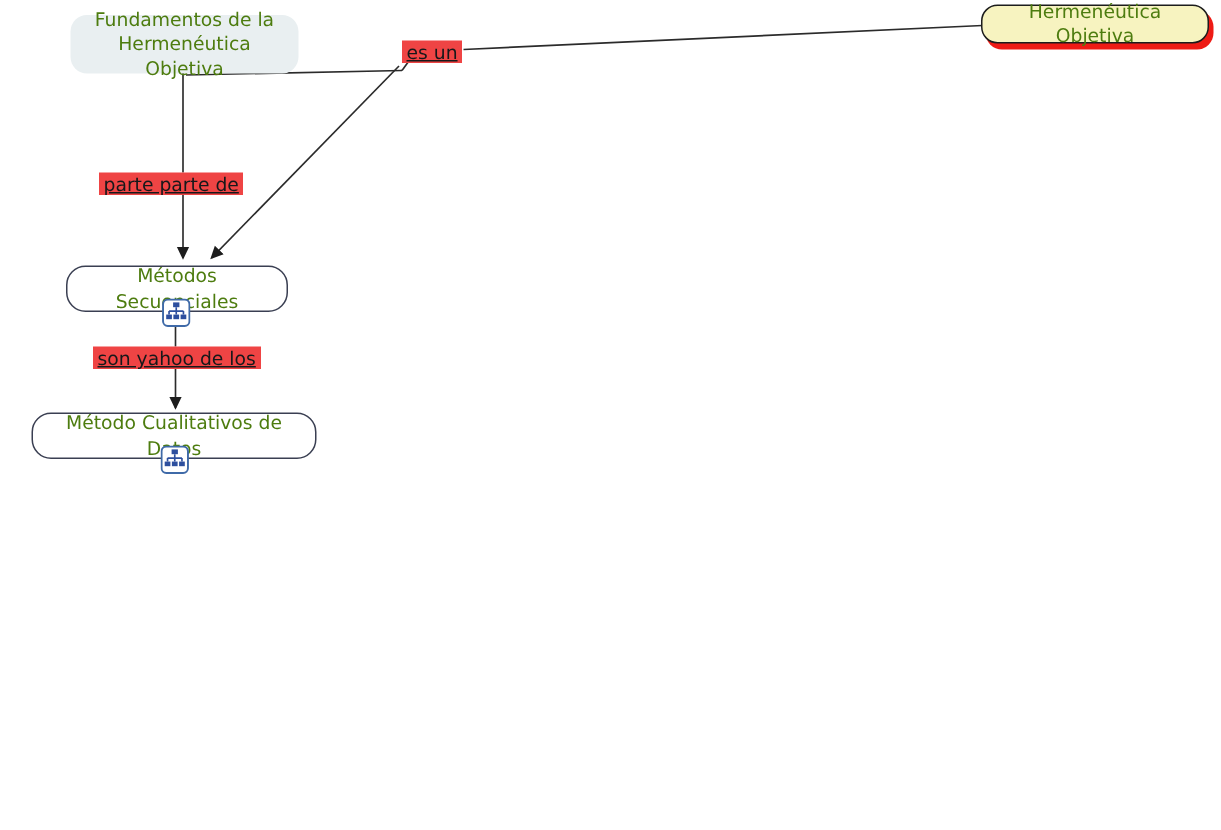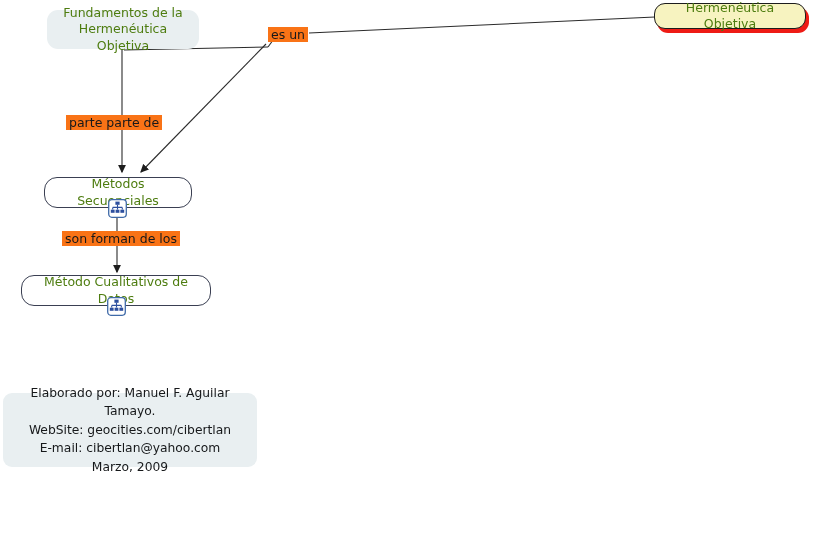--- a/index.html
+++ b/index.html
@@ -77,25 +77,26 @@
     display: flex;
     align-items: center;
     justify-content: center;
     padding: 6px 10px;
   }
   
   .phrase {
     position: absolute;
     font-size: 12.5px;
     color: #16181a;
-    background: #f97316;
+    background: #ef4444;
     padding: 0 3px;
     white-space: nowrap;
     line-height: 1.2;
     z-index: 4;
+    text-decoration: underline;
   }
   
   .resicon {
     position: absolute;
     width: 19px;
     height: 19px;
     z-index: 7;
   }
   .resicon svg { display: block; }
 </style>
@@ -167,21 +168,17 @@
       <rect x="2.8" y="10.7" width="3.8" height="3.1" fill="#2d4f9e"></rect>
       <rect x="7.6" y="10.7" width="3.8" height="3.1" fill="#2d4f9e"></rect>
       <rect x="12.4" y="10.7" width="3.8" height="3.1" fill="#2d4f9e"></rect>
     </svg>
   </div>
 
   <div class="phrase" style="left:268px; top:27px;">es un</div>
 
   <div class="phrase" style="left:66px; top:115px;">parte parte de</div>
 
-  <div class="phrase" style="left:62px; top:231px;">son forman de los</div>
+  <div class="phrase" style="left:62px; top:231px;">son yahoo de los</div>
 
-  <div class="notebox" style="left:3px; top:393px; width:254px; height:74px;">Elaborado por: Manuel F. Aguilar Tamayo.
-WebSite: geocities.com/cibertlan
-E-mail: cibertlan@yahoo.com
-Marzo, 2009</div>
 
 
 </div>
 
 </body></html>

